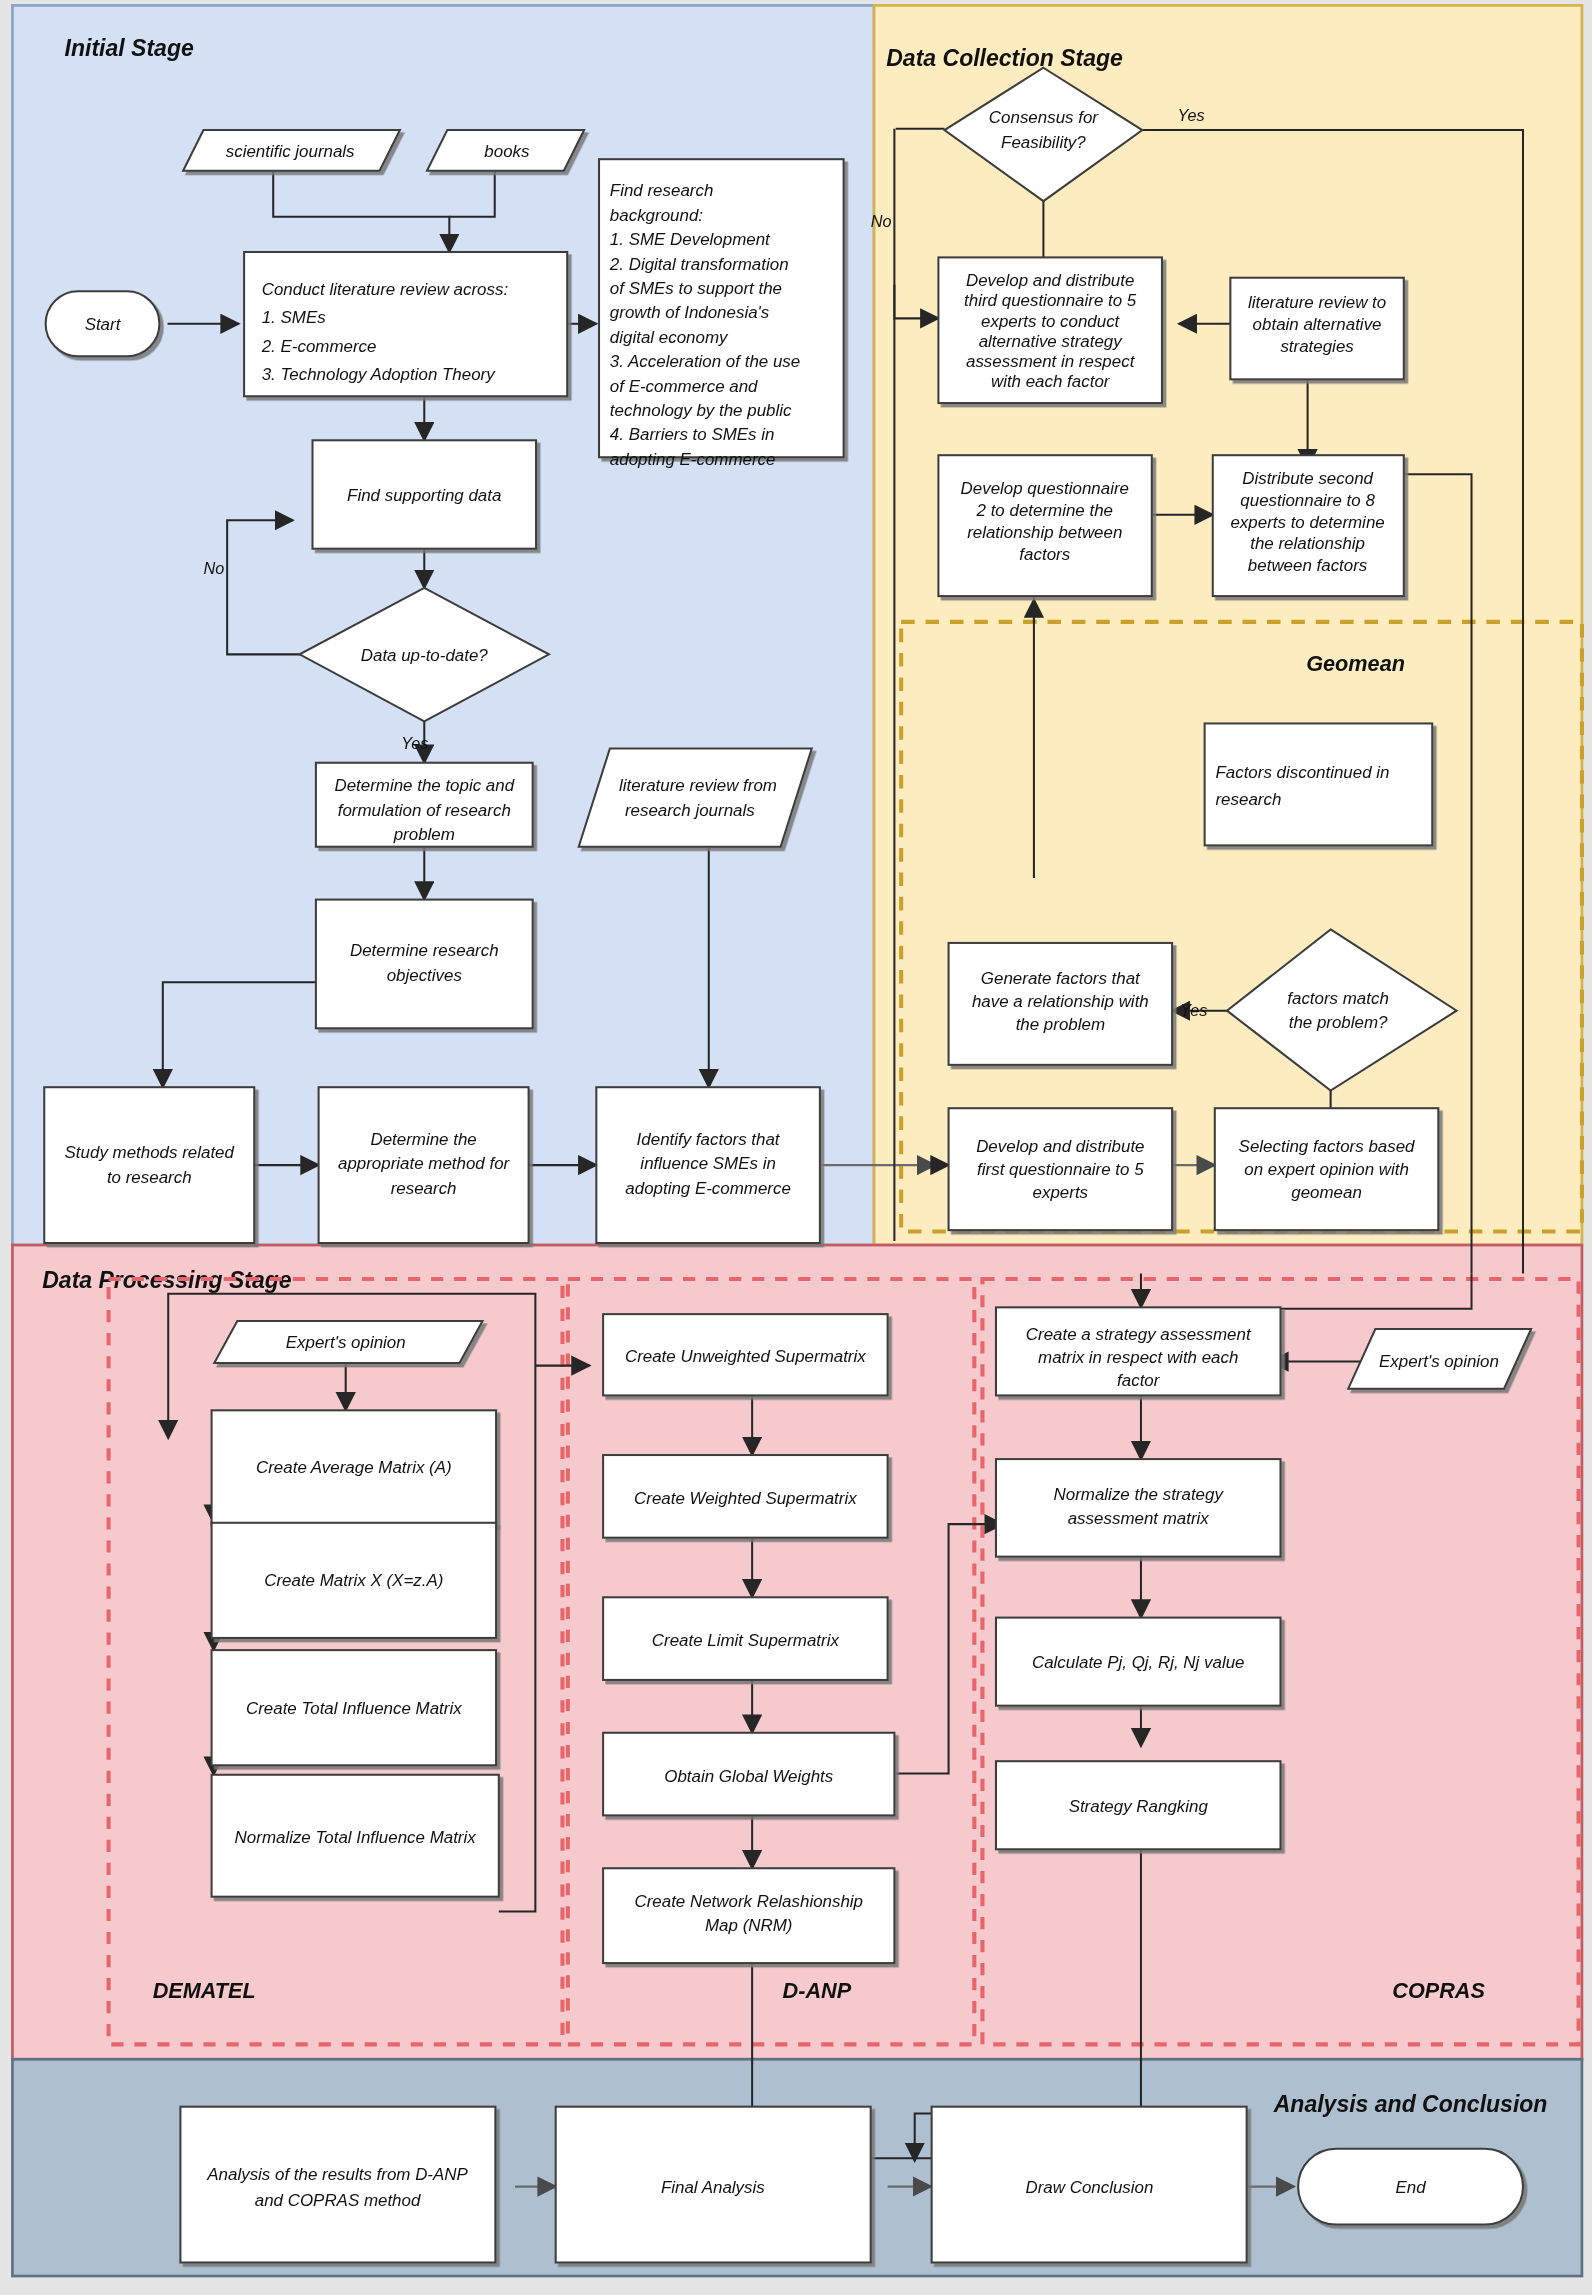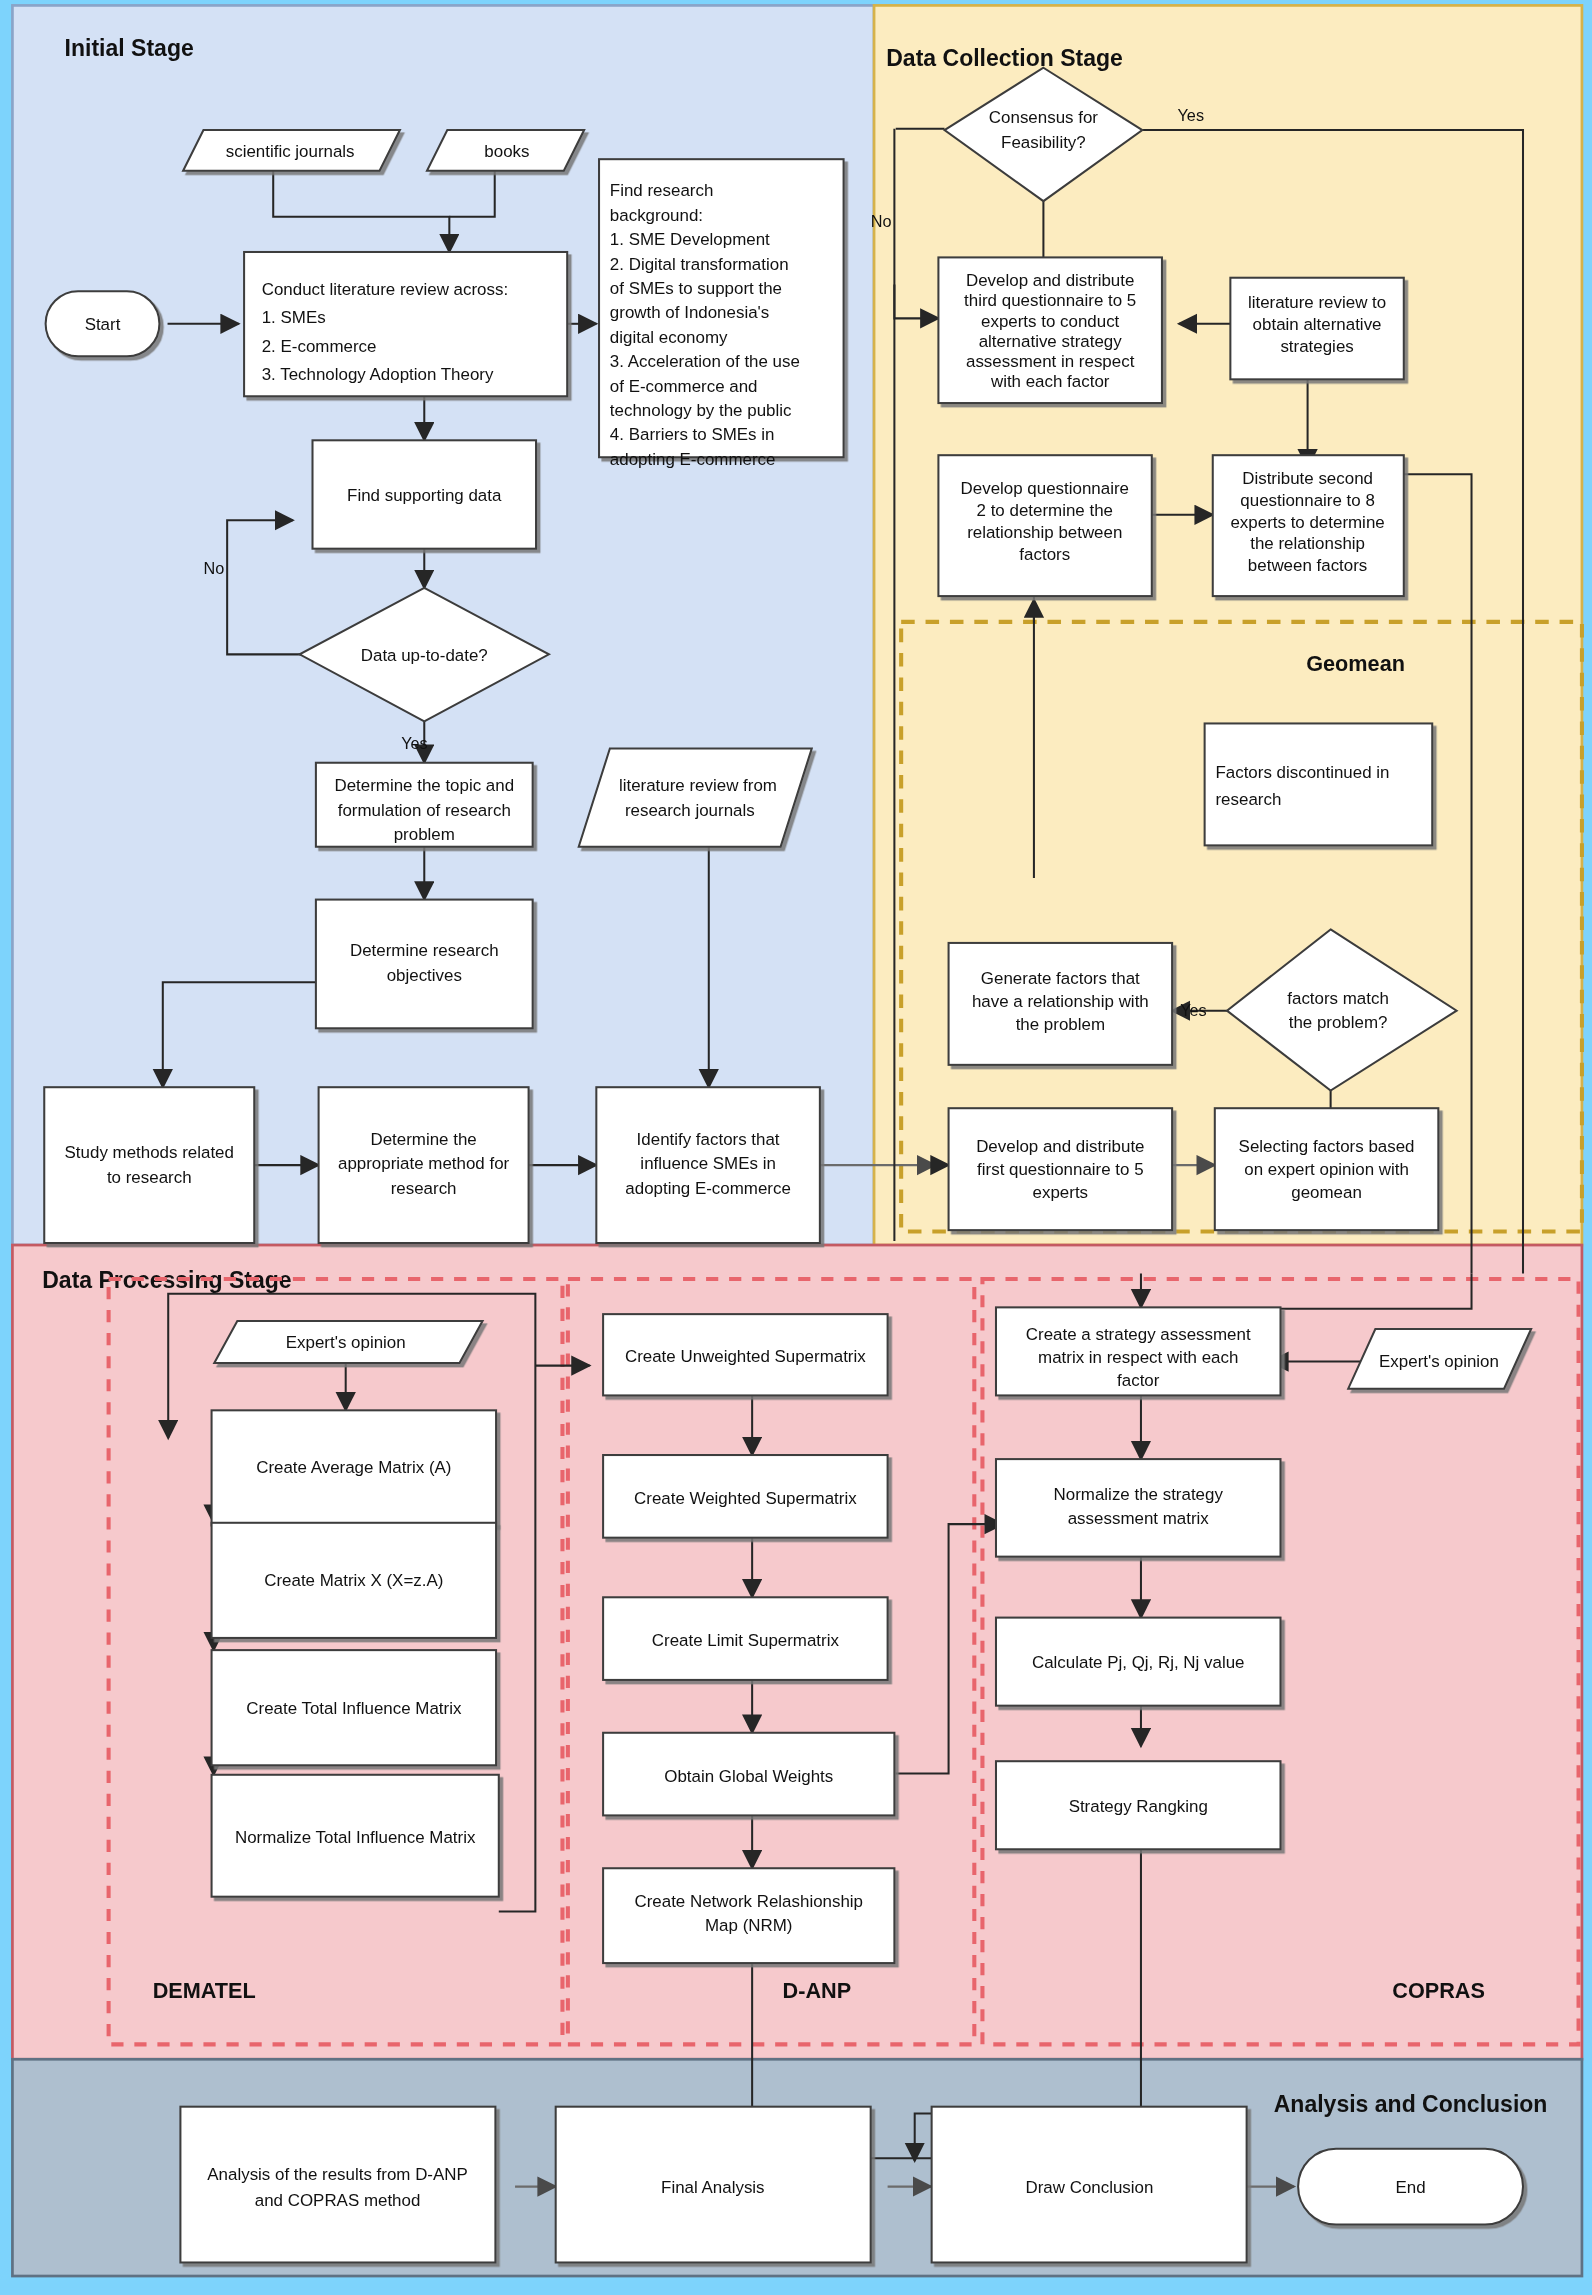--- a/index.html
+++ b/index.html
@@ -1,17 +1,17 @@
 <!DOCTYPE html>
 <html style="font-size:11px"><head>
 <meta charset="utf-8">
 <style>
   html,body{margin:0;padding:0;background:#ffffff;}
   body{font-family:"Liberation Sans", sans-serif;}
-  #wrap{position:relative;width:1593px;height:2295px;overflow:hidden;background:#7dd3fc;}
+  #wrap{position:relative;width:1593px;height:2295px;overflow:hidden;background:#e5e5e5;font-style:italic;}
   svg{position:absolute;top:0;left:0;}
   .stage-title{font-weight:bold;font-size:34px;fill:#111;}
   .grp-title{font-weight:bold;font-size:32px;fill:#111;}
   .nodetext{font-size:25px;fill:#111;}
   .edgelabel{font-size:24px;fill:#111;}
   .nodebox{fill:#ffffff;stroke:#3c3c3c;stroke-width:3;}
   .edge{stroke:#262626;stroke-width:3;fill:none;}
   .edge-l{stroke:#6b6b6b;stroke-width:3;fill:none;}
 </style>
 </head>

